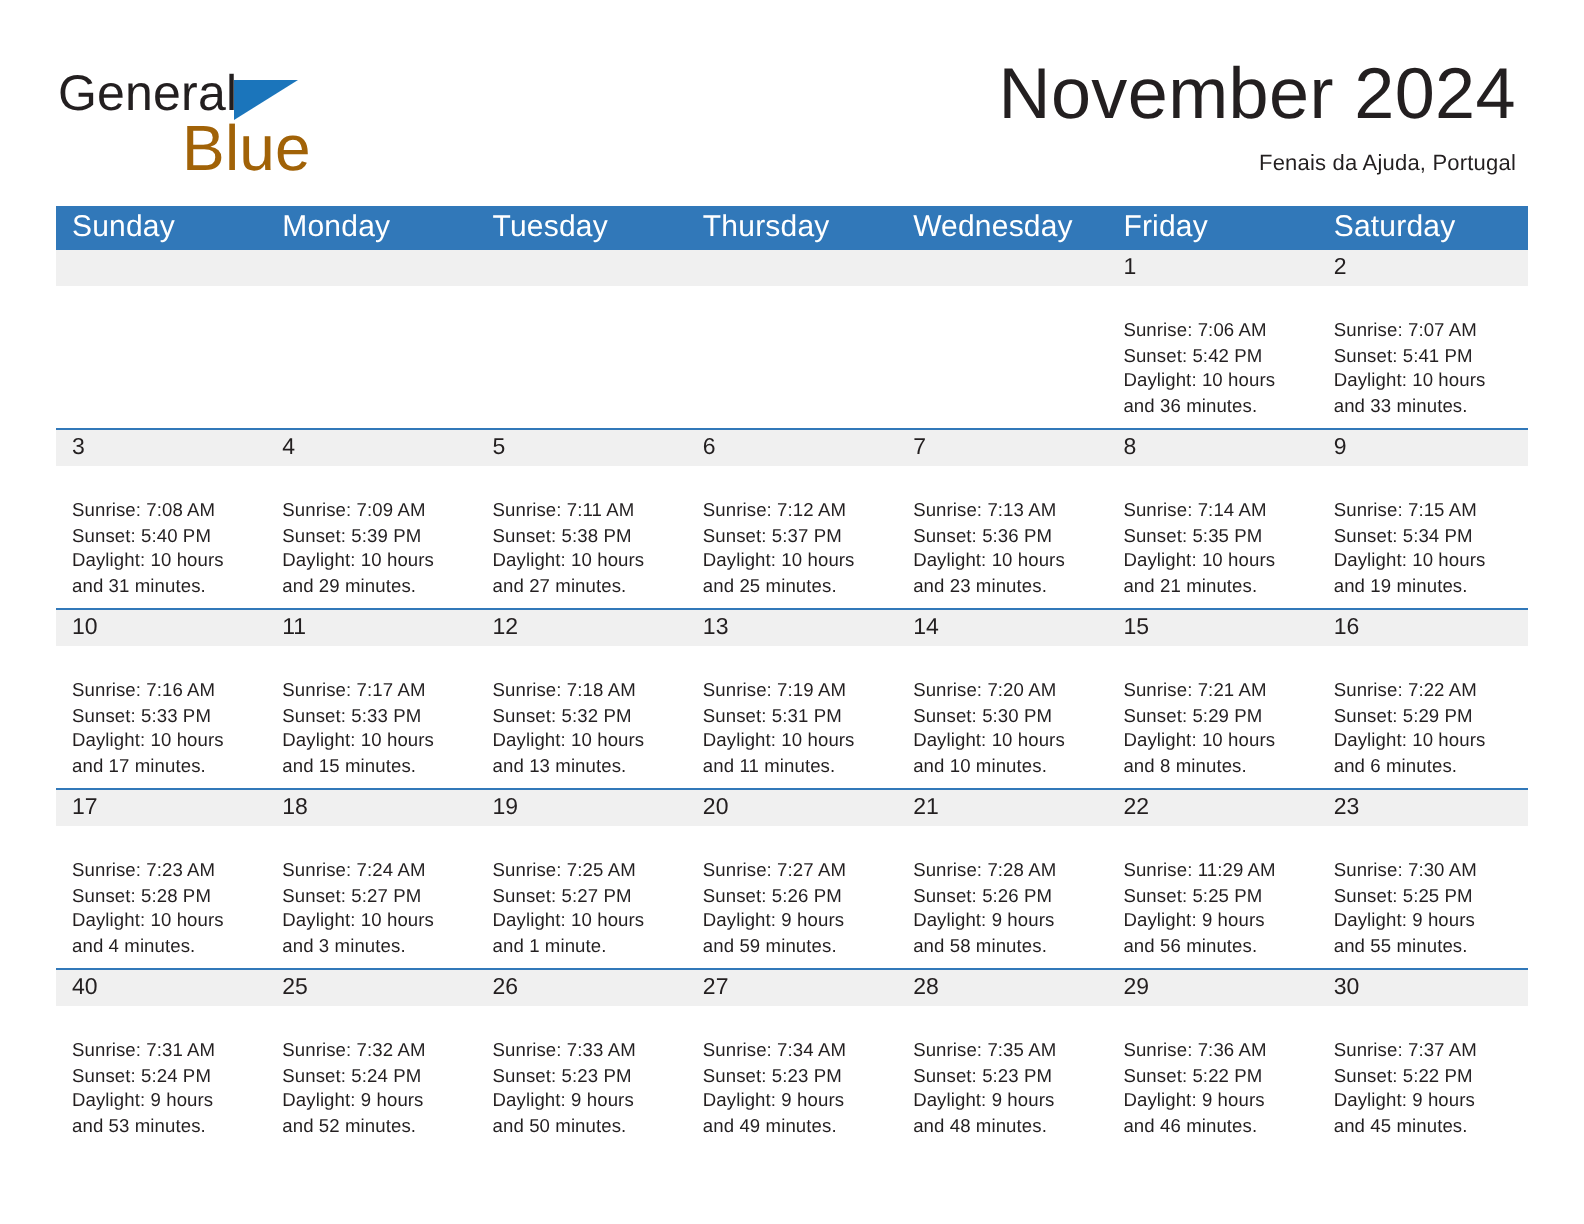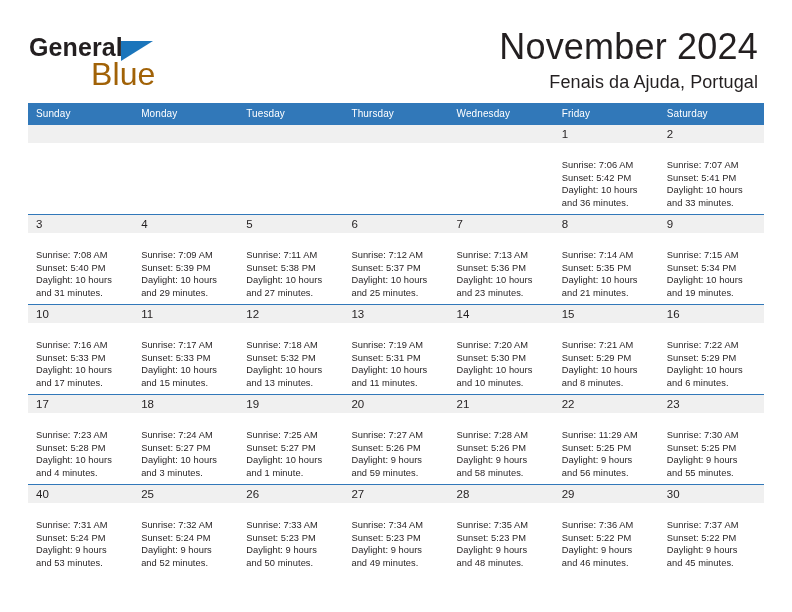--- a/index.html
+++ b/index.html
@@ -42,21 +42,21 @@
 
   .brand-top {
     position: relative;
     height: 30px;
     line-height: 30px;
     white-space: nowrap;
   }
 
   .brand-general {
     font-size: 25px;
-    font-weight: 700;
+    font-weight: 400;
     color: #231f20;
     letter-spacing: 0.1px;
   }
 
   .brand-flag {
     display: inline-block;
     vertical-align: middle;
     width: 0;
     height: 0;
     margin-left: -2px;
@@ -84,21 +84,21 @@
 
   .cal-title {
     font-size: 36px;
     font-weight: 400;
     color: #231f20;
     line-height: 34px;
     letter-spacing: 0.2px;
   }
 
   .cal-subtitle {
-    font-size: 18px;
+    font-size: 11px;
     font-weight: 400;
     color: #231f20;
     line-height: 18px;
     margin-top: 9px;
     letter-spacing: 0.1px;
   }
 
   
   .calendar {
     position: absolute;
@@ -111,21 +111,21 @@
     display: flex;
     width: 736px;
     height: 21px;
     background: #3178b9;
   }
 
   .dow-cell {
     flex: 1 1 0;
     min-width: 0;
     color: #ffffff;
-    font-size: 10px;
+    font-size: 15px;
     line-height: 21px;
     padding-left: 8px;
     letter-spacing: 0.1px;
   }
 
   .week-row {
     display: flex;
     width: 736px;
     height: 90px;
   }

